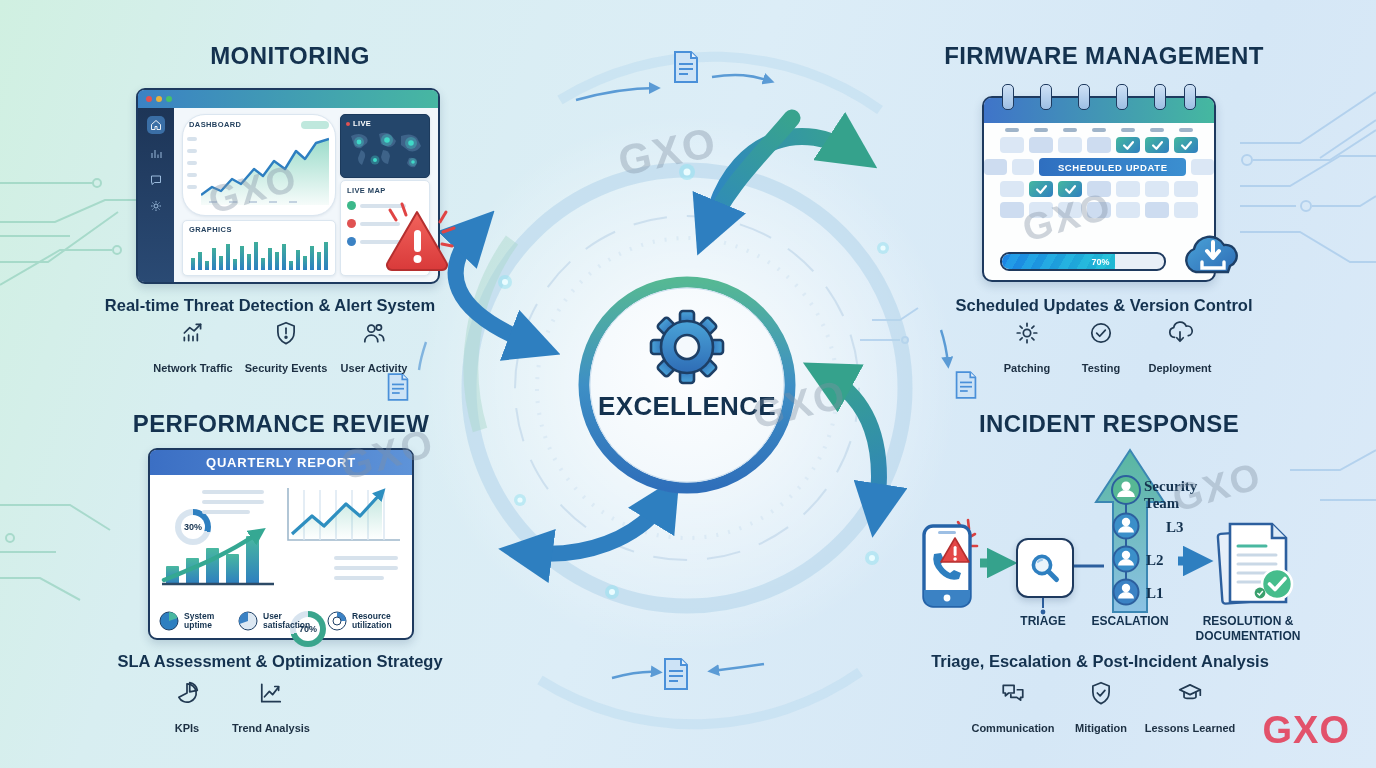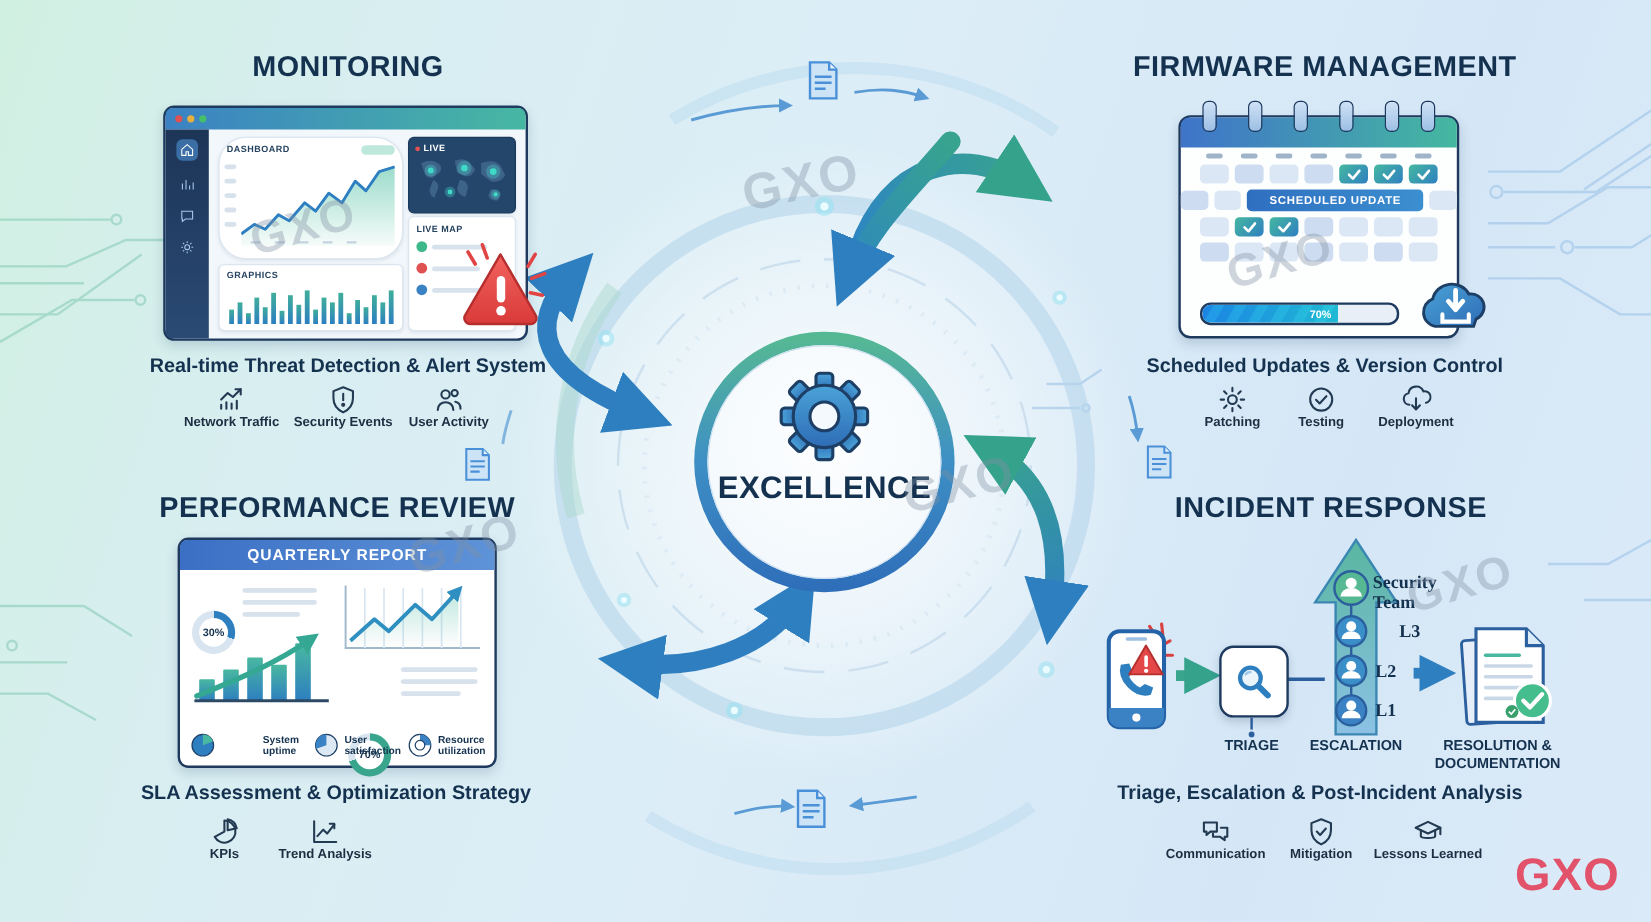--- a/index.html
+++ b/index.html
@@ -5,21 +5,21 @@
   html,body{margin:0;padding:0;}
   body{width:1376px;height:768px;overflow:hidden;font-family:"Liberation Sans",sans-serif;background:#dceaf6;}
   #canvas{position:relative;width:1376px;height:768px;
     background:linear-gradient(108deg,#d0f0e1 0%,#d8eef1 20%,#dcedf7 48%,#d5e7f6 78%,#dbeaf8 100%);}
   #canvas::before{content:"";position:absolute;inset:0;
     background:radial-gradient(circle at 50% 50%,rgba(255,255,255,.55) 0 110px,rgba(255,255,255,0) 270px);}
   .abs{position:absolute;}
   .ctr{text-align:center;}
   .sec-title{font-size:24px;font-weight:800;color:#14324f;letter-spacing:.4px;z-index:5;}
   .caption{font-size:16.5px;font-weight:700;color:#14324f;z-index:5;}
-  .feat{display:flex;flex-direction:column;align-items:center;gap:0;z-index:5;}
+  .feat{display:flex;flex-direction:column;align-items:center;gap:16px;z-index:5;}
   .feat .lbl{font-size:11px;font-weight:600;color:#1c2f42;white-space:nowrap;}
   .feat svg{stroke:#223a52;fill:none;stroke-width:1.6;stroke-linecap:round;stroke-linejoin:round;}
   .wm{font-weight:800;color:rgba(128,144,162,.38);transform:rotate(-16deg);letter-spacing:2px;z-index:6;pointer-events:none;}
   
   .bwin{left:136px;top:88px;width:300px;height:192px;background:#f2f7fb;border:2px solid #1e3a5f;border-radius:9px;z-index:4;box-shadow:0 4px 10px rgba(30,60,100,.18);}
   .bwin .tbar{height:18px;border-radius:6px 6px 0 0;background:linear-gradient(90deg,#3b82c4,#47b7a2);display:flex;align-items:center;gap:4px;padding-left:8px;}
   .dot{width:6px;height:6px;border-radius:50%;}
   .bwin .body{position:absolute;top:18px;bottom:0;left:0;right:0;display:flex;}
   .bwin .side{width:36px;background:linear-gradient(180deg,#1d3557,#2a4a74);border-radius:0 0 0 6px;display:flex;flex-direction:column;align-items:center;padding-top:8px;gap:14px;}
   .bwin .side svg{stroke:#a8c8ea;fill:none;stroke-width:1.8;}
@@ -395,21 +395,21 @@
         <path d="M26,6 L30,17"></path>
         <path d="M70,14 L64,24"></path>
         <path d="M78,30 L67,34"></path>
         <path d="M76,48 L66,46"></path>
     </g>
     <path d="M41,14 L70,64 a5,5 0 0 1 -4,8 H16 a5,5 0 0 1 -4,-8 Z" fill="url(#redg)" stroke="#b52f2f" stroke-width="2" stroke-linejoin="round"></path>
     <rect x="38" y="32" width="7" height="22" rx="3.5" fill="#fff"></rect>
       <circle cx="41.5" cy="61" r="4" fill="#fff"></circle>
   </svg>
 
-  <div class="abs caption ctr" style="left:110px;top:296px;width:360px;">Real-time Threat Detection &amp; Alert System</div>
+  <div class="abs caption ctr" style="left:90px;top:296px;width:360px;">Real-time Threat Detection &amp; Alert System</div>
 
   <div class="abs feat" style="left:143px;top:320px;width:100px;">
     <span>
         <svg width="26" height="26" viewBox="0 0 24 24">
           <path d="M4,19 v-3 M8,19 v-5 M12,19 v-4 M16,19 v-6"></path>
           <path d="M4,12 L9,7 L13,10 L19,4"></path>
           <path d="M15,4 h4 v4"></path>
         </svg>
       </span>
     <span class="lbl">Network Traffic</span>
@@ -555,21 +555,21 @@
         </svg>
       </span>
     <span class="lbl">Deployment</span>
   </div>
 
   <div class="abs sec-title ctr" style="left:110px;top:410px;width:342px;">PERFORMANCE REVIEW</div>
 
   <div class="abs qrep">
     <div class="qhead">QUARTERLY REPORT</div>
 
-    <div class="abs donut" style="left: 10px; top: 34px; background: conic-gradient(rgb(46, 127, 192) 0deg, rgb(46, 127, 192) 30%, rgb(216, 228, 239) 0deg);">
+    <div class="abs donut" style="left: 25px; top: 34px; background: conic-gradient(rgb(46, 127, 192) 0deg, rgb(46, 127, 192) 30%, rgb(216, 228, 239) 0deg);">
       <span>30%</span>
     </div>
     <div class="abs" style="left:52px;top:40px;display:flex;flex-direction:column;gap:6px;">
       <span class="grayline" style="width:62px"></span>
         <span class="grayline" style="width:62px"></span>
         <span class="grayline" style="width:48px"></span>
     </div>
 
     <svg class="abs" style="left:8px;top:72px;" width="120" height="68" viewBox="0 0 120 68">
       <defs>
@@ -623,21 +623,21 @@
         <span class="grayline" style="width:64px"></span>
         <span class="grayline" style="width:50px"></span>
     </div>
 
     <div class="mfoot">
       <div class="mitem">
         <svg width="22" height="22" viewBox="0 0 22 22">
             <circle cx="11" cy="11" r="9" fill="#2e7fc0" stroke="#1d3f66"></circle>
             <path d="M11,11 L11,2 A9,9 0 0 1 19.5,8 Z" fill="#49b8a0"></path>
           </svg>
-        <span class="t" style="width:42px;margin-left:35px;">System uptime</span>
+        <span class="t" style="width:42px;">System uptime</span>
       </div>
       <div class="mitem">
         <svg width="22" height="22" viewBox="0 0 22 22">
             <circle cx="11" cy="11" r="9" fill="#dce8f3" stroke="#1d3f66"></circle>
             <path d="M11,11 L11,2 A9,9 0 0 0 2.5,14 Z" fill="#3b82c4"></path>
           </svg>
         <span class="t" style="width:52px;">User satisfaction</span>
       </div>
       <div class="mitem">
         <svg width="22" height="22" viewBox="0 0 22 22">

